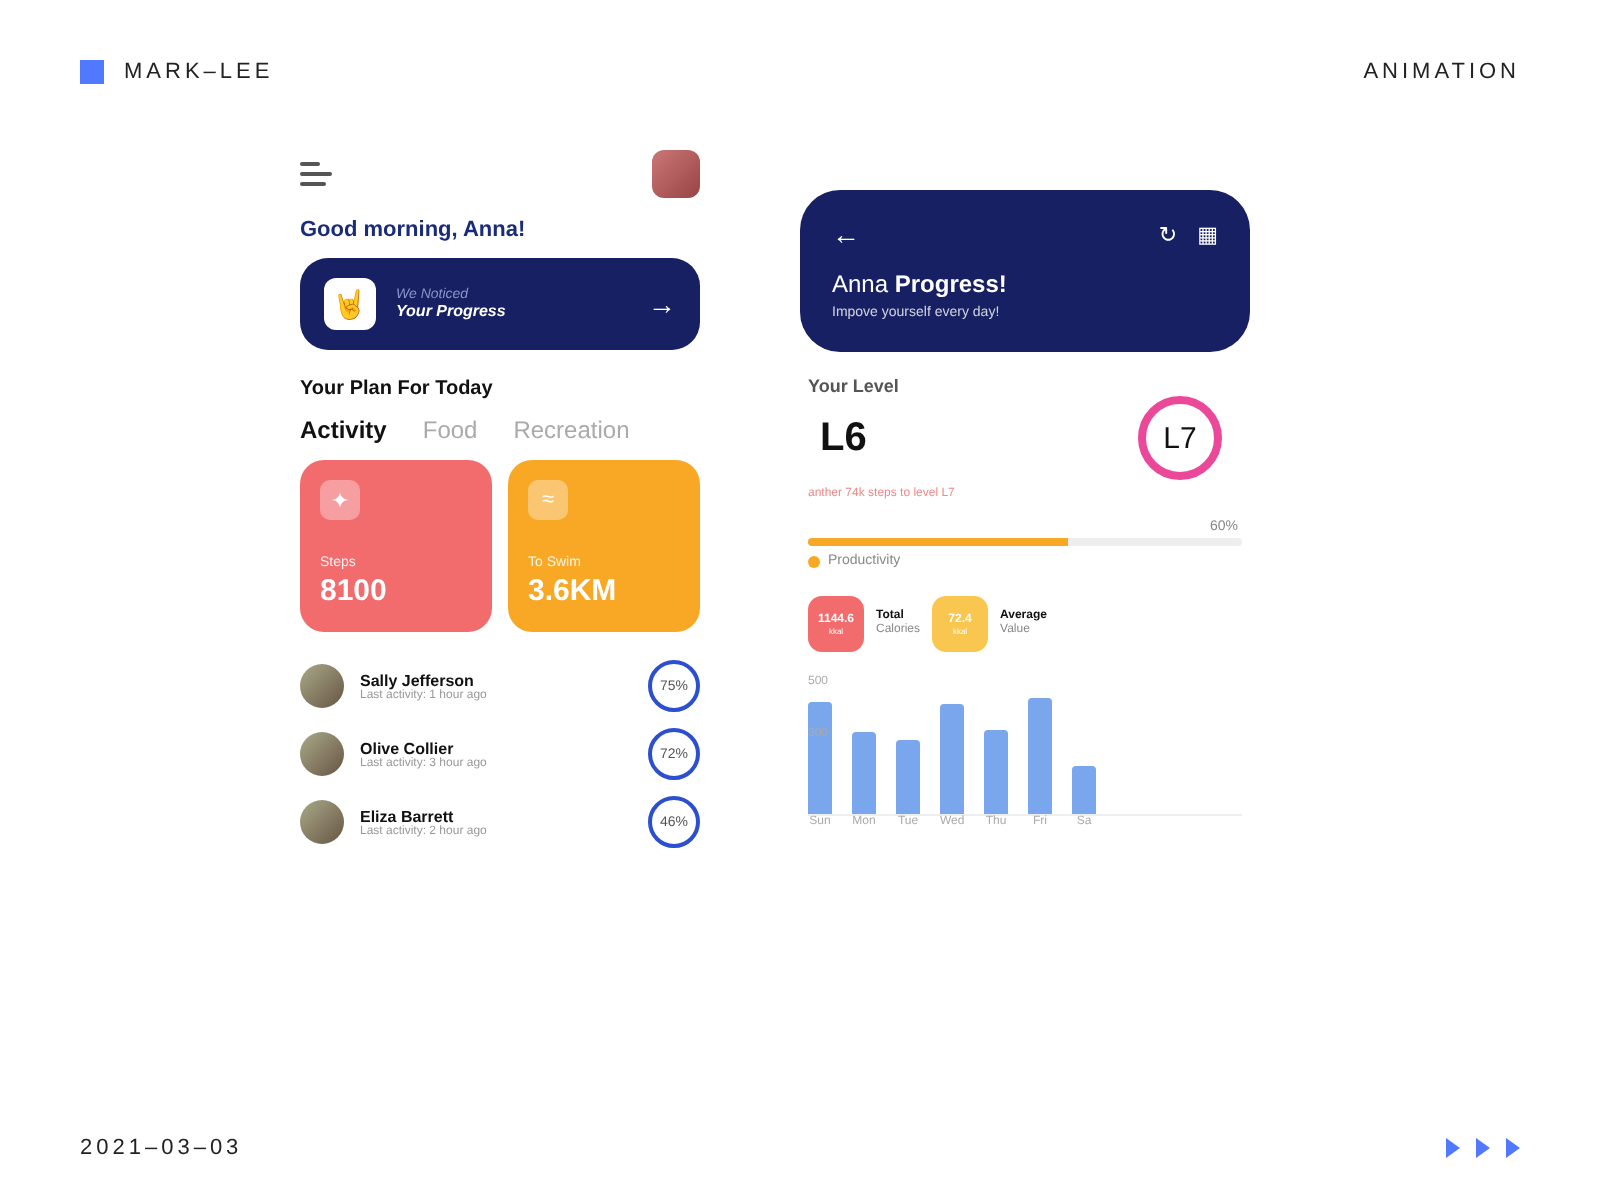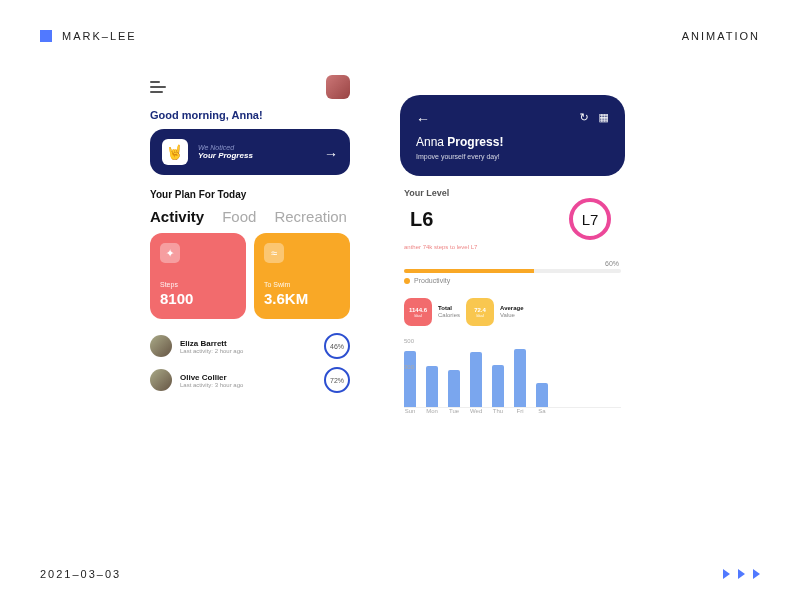--- a/index.html
+++ b/index.html
@@ -25,21 +25,21 @@
 
 .greeting { color: #1a2b7a; font-size: 11px; font-weight: 600; margin-bottom: 8px; }
 .progress-card { background: #172062; border-radius: 14px; padding: 10px 12px; display: flex; align-items: center; gap: 10px; margin-bottom: 14px; }
 .progress-card .icon-box { width: 26px; height: 26px; background: #fff; border-radius: 6px; display:flex; align-items:center; justify-content:center; font-size:14px; }
 .progress-card .txt { flex:1; }
 .progress-card .txt .l1 { font-size: 7px; color: #8a94c9; font-style: italic; }
 .progress-card .txt .l2 { font-size: 8px; color: #fff; font-weight: 600; font-style: italic; }
 .progress-card .arrow-r { color: #fff; font-size: 14px; }
 
 .section-h { font-size: 10px; font-weight: 700; color: #111; margin-bottom: 8px; }
-.tabs { display: flex; gap: 18px; font-size: 15px; margin-bottom: 8px; }
+.tabs { display: flex; gap: 18px; font-size: 12px; margin-bottom: 8px; }
 .tabs span { color: #aaa; }
 .tabs span.active { color: #111; font-weight: 700; }
 .act-cards { display: flex; gap: 8px; margin-bottom: 14px; }
 .act-card { flex:1; border-radius: 12px; padding: 10px 10px 12px; color: #fff; }
 .act-card.red { background: #f26b6d; }
 .act-card.orange { background: #f9a826; }
 .act-card .ai { width: 20px; height: 20px; background: rgba(255,255,255,.35); border-radius: 5px; display:flex; align-items:center; justify-content:center; font-size:11px; margin-bottom: 18px; }
 .act-card .alabel { font-size: 7px; opacity:.9; margin-bottom: 2px; }
 .act-card .aval { font-size: 15px; font-weight: 700; }
 
@@ -134,32 +134,40 @@
     <div class="act-card orange">
       <div class="ai">≈</div>
       <div class="alabel">To Swim</div>
       <div class="aval">3.6KM</div>
     </div>
   </div>
 
   <div class="friend">
     <div class="favatar"></div>
     <div class="finfo">
-      <div class="fname">Eliza Barrett</div>
-      <div class="fact">Last activity: 2 hour ago</div>
-    </div>
-    <div class="ring">46%</div>
+      <div class="fname">Sally Jefferson</div>
+      <div class="fact">Last activity: 1 hour ago</div>
+    </div>
+    <div class="ring">75%</div>
   </div>
   <div class="friend">
     <div class="favatar"></div>
     <div class="finfo">
       <div class="fname">Olive Collier</div>
       <div class="fact">Last activity: 3 hour ago</div>
     </div>
     <div class="ring">72%</div>
+  </div>
+  <div class="friend">
+    <div class="favatar"></div>
+    <div class="finfo">
+      <div class="fname">Eliza Barrett</div>
+      <div class="fact">Last activity: 2 hour ago</div>
+    </div>
+    <div class="ring">46%</div>
   </div>
 </div>
 
 <div class="screen-right">
   <div class="blue-card">
     <div class="blue-top">
       <div class="back">←</div>
       <div class="icons">
         <span>↻</span>
         <span>▦</span>

